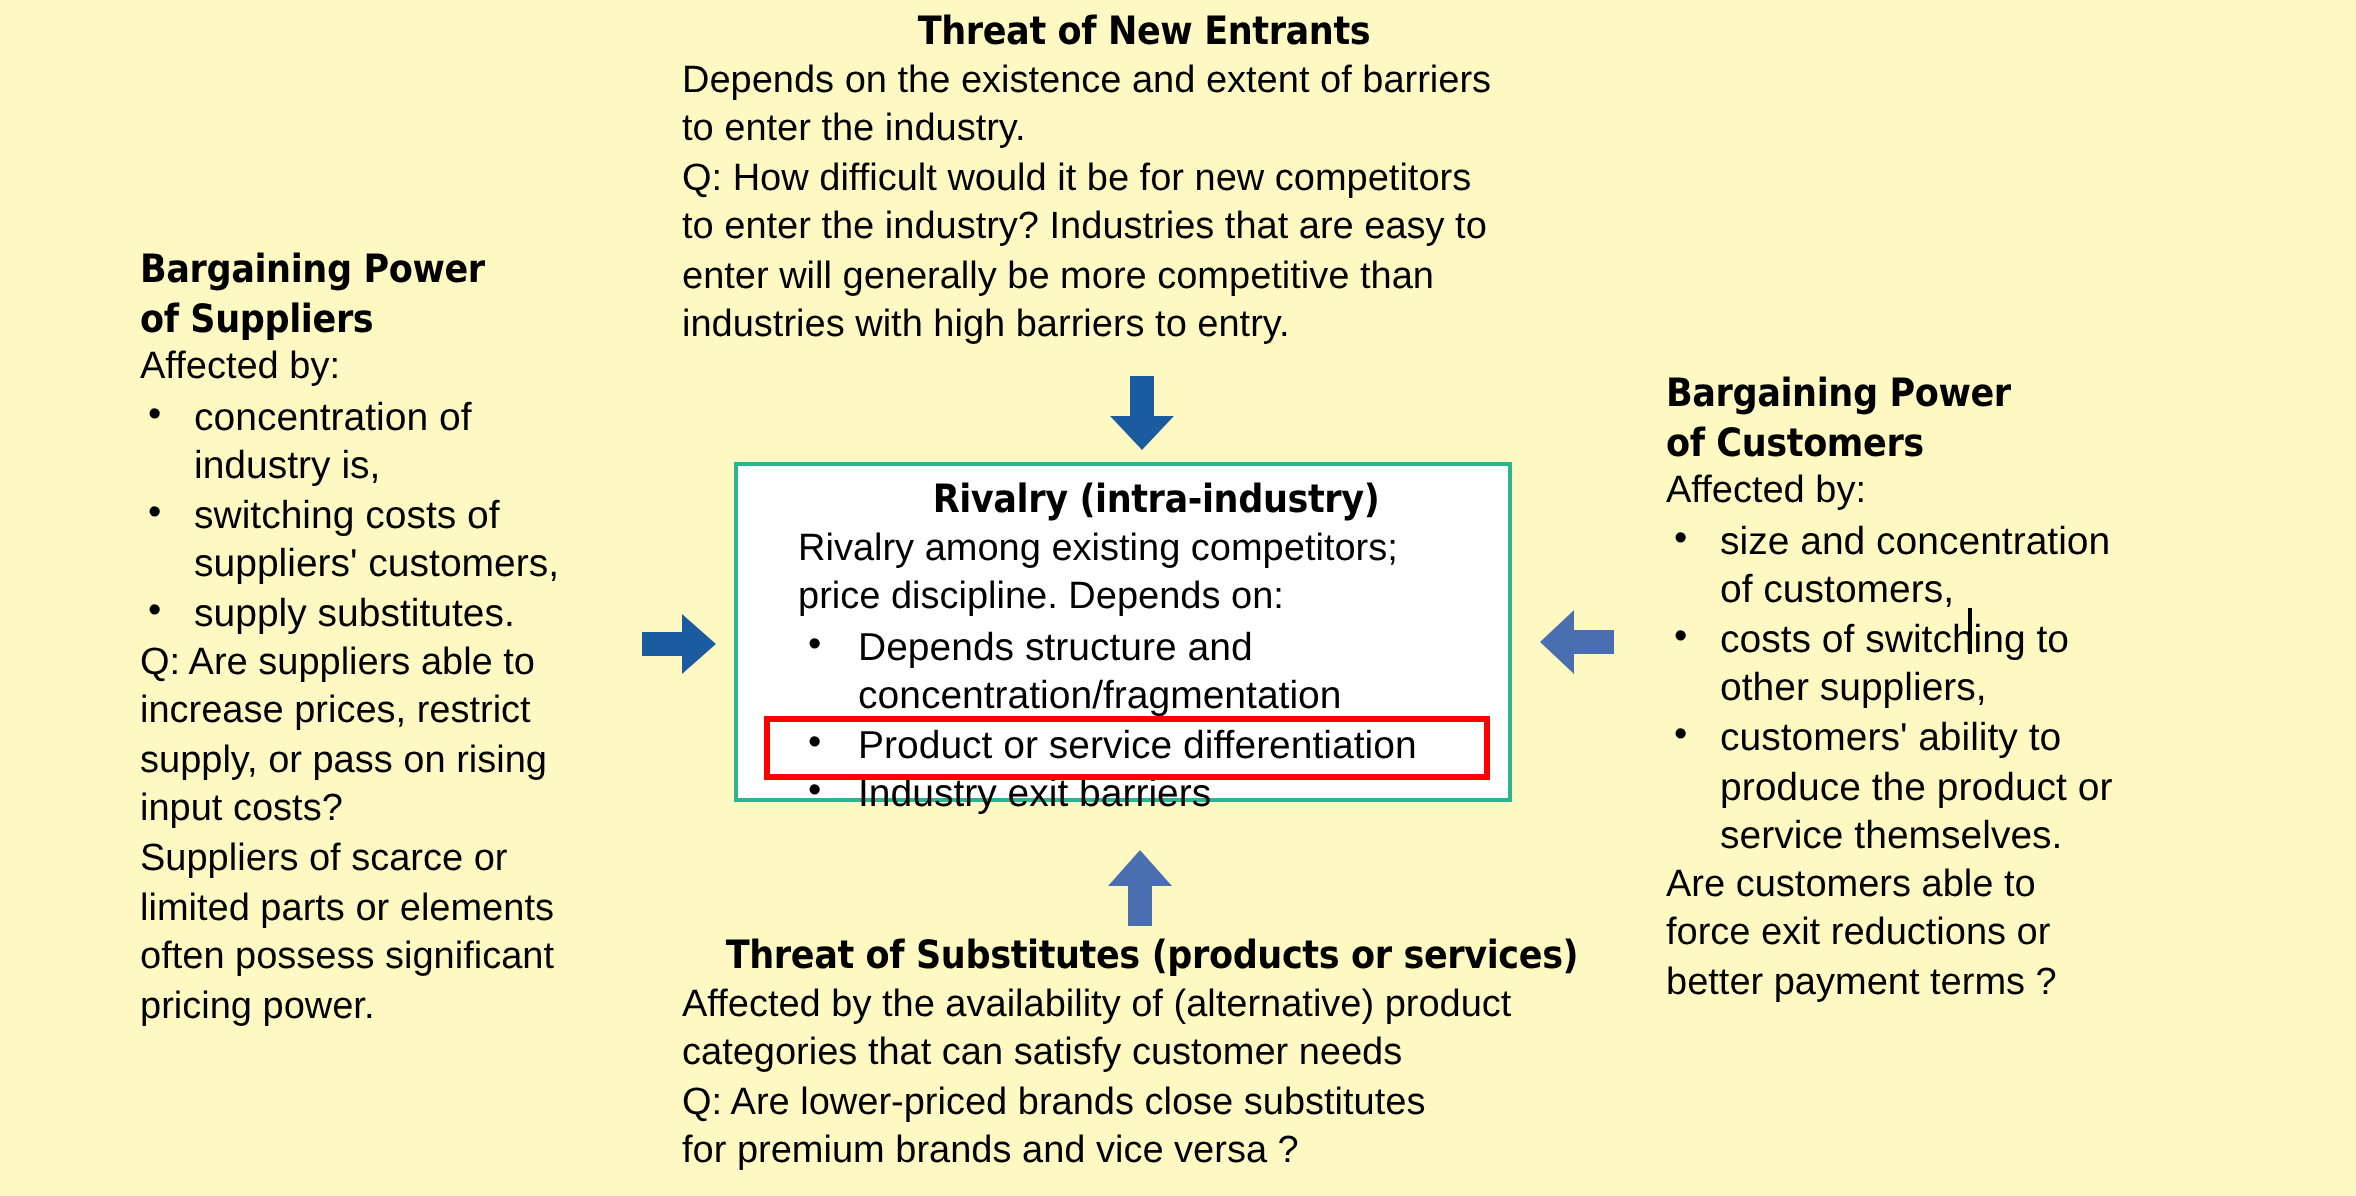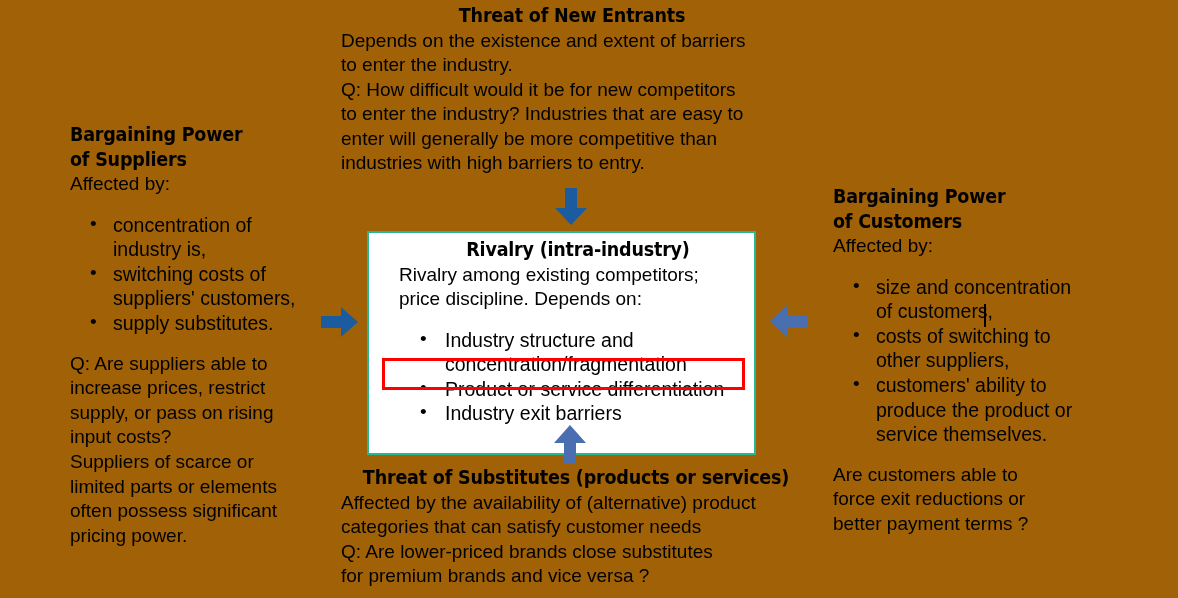--- a/index.html
+++ b/index.html
@@ -9,21 +9,21 @@
     background: #ffffff;
   }
   body {
     font-family: "Liberation Sans", sans-serif;
     color: #000000;
   }
   #canvas {
     position: relative;
     width: 1178px;
     height: 598px;
-    background: #a16207;
+    background: #fef9c3;
     overflow: hidden;
   }
 
   
   .force-block {
     position: absolute;
   }
   .heading {
     font-family: "DejaVu Sans Condensed", "Liberation Sans Narrow", "Liberation Sans", sans-serif;
     font-weight: bold;
@@ -38,21 +38,21 @@
   }
   .body-line {
     font-family: "Liberation Sans", sans-serif;
     font-size: 19px;
     line-height: 24.6px;
     color: #000000;
     white-space: pre;
   }
   .bullets {
     list-style: none;
-    margin: 16px;
+    margin: 0;
     padding: 0;
   }
   .bullet-item {
     position: relative;
     font-family: "Liberation Sans", sans-serif;
     font-size: 19.5px;
     line-height: 24.6px;
     padding-left: 27px;
     white-space: pre-line;
   }
@@ -86,21 +86,21 @@
     top: 466px;
     width: 470px;
   }
 
   
   #rivalry-box {
     position: absolute;
     left: 367px;
     top: 231px;
     width: 389px;
-    height: 224px;
+    height: 170px;
     box-sizing: border-box;
     border: 2.5px solid #2bb693;
     background: #ffffff;
   }
   #rivalry-inner {
     position: absolute;
     left: 30px;
     top: 5px;
     width: 350px;
   }
@@ -202,21 +202,21 @@
     <div class="body-line">often possess significant</div>
     <div class="body-line">pricing power.</div>
   </div>
 
   <div id="rivalry-box">
     <div id="rivalry-inner">
       <div class="heading" id="rivalry-heading">Rivalry (intra-industry)</div>
       <div class="body-line">Rivalry among existing competitors;</div>
       <div class="body-line">price discipline. Depends on:</div>
       <ul class="bullets">
-        <li class="bullet-item">Industry structure and
+        <li class="bullet-item">Depends structure and
 concentration/fragmentation</li>
         <li class="bullet-item">Product or service differentiation</li>
         <li class="bullet-item">Industry exit barriers</li>
       </ul>
     </div>
   </div>
 
   <div id="highlight-rect"></div>
 
   <div class="force-block" id="block-customers">

